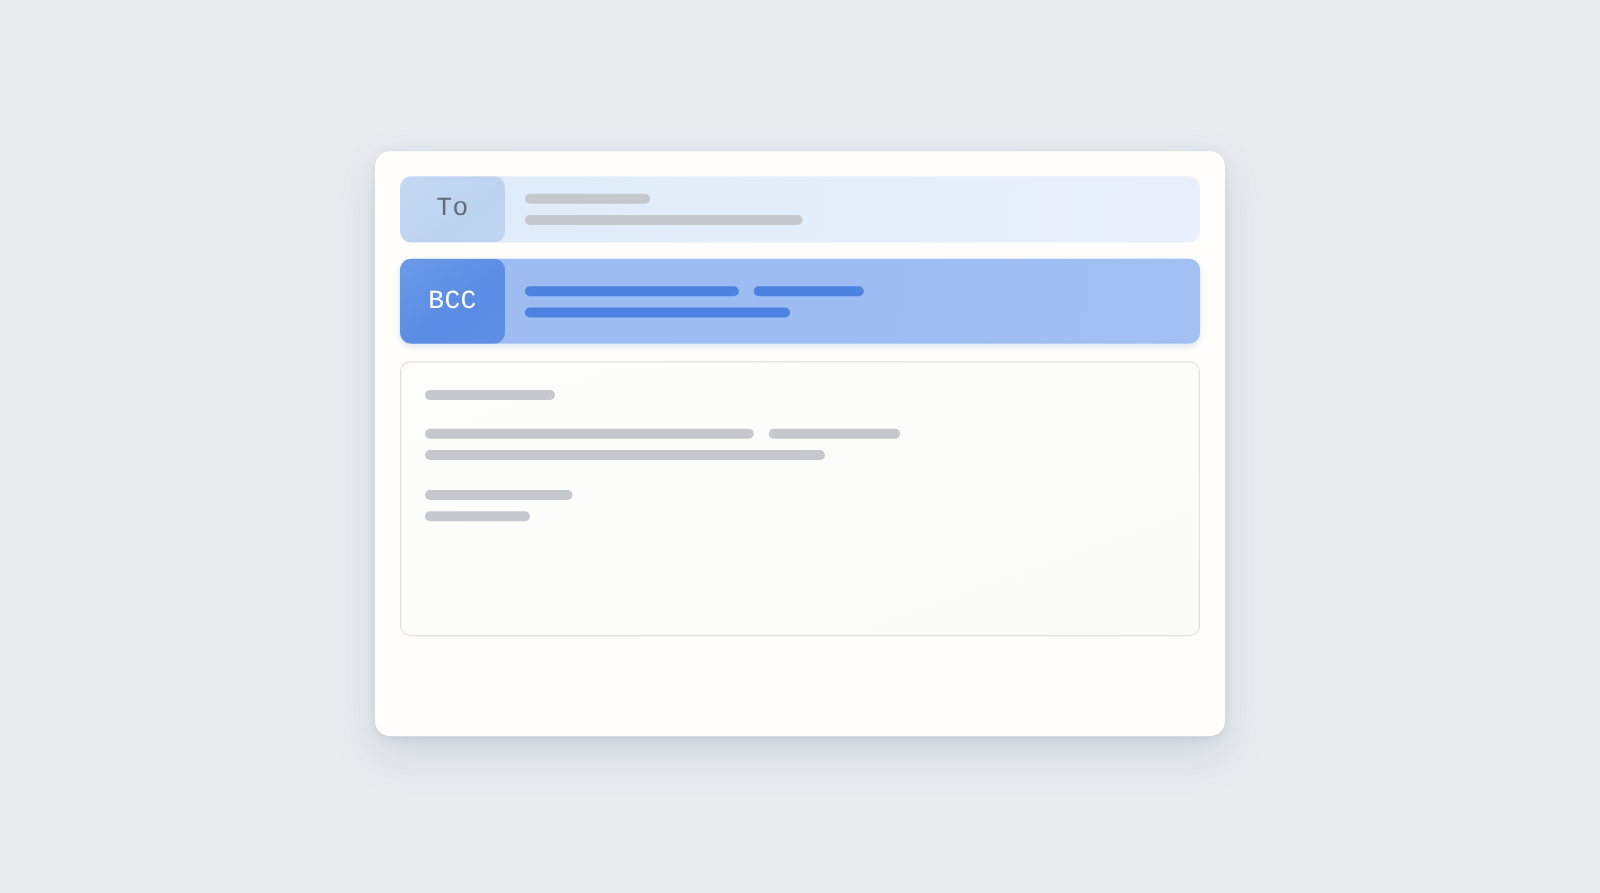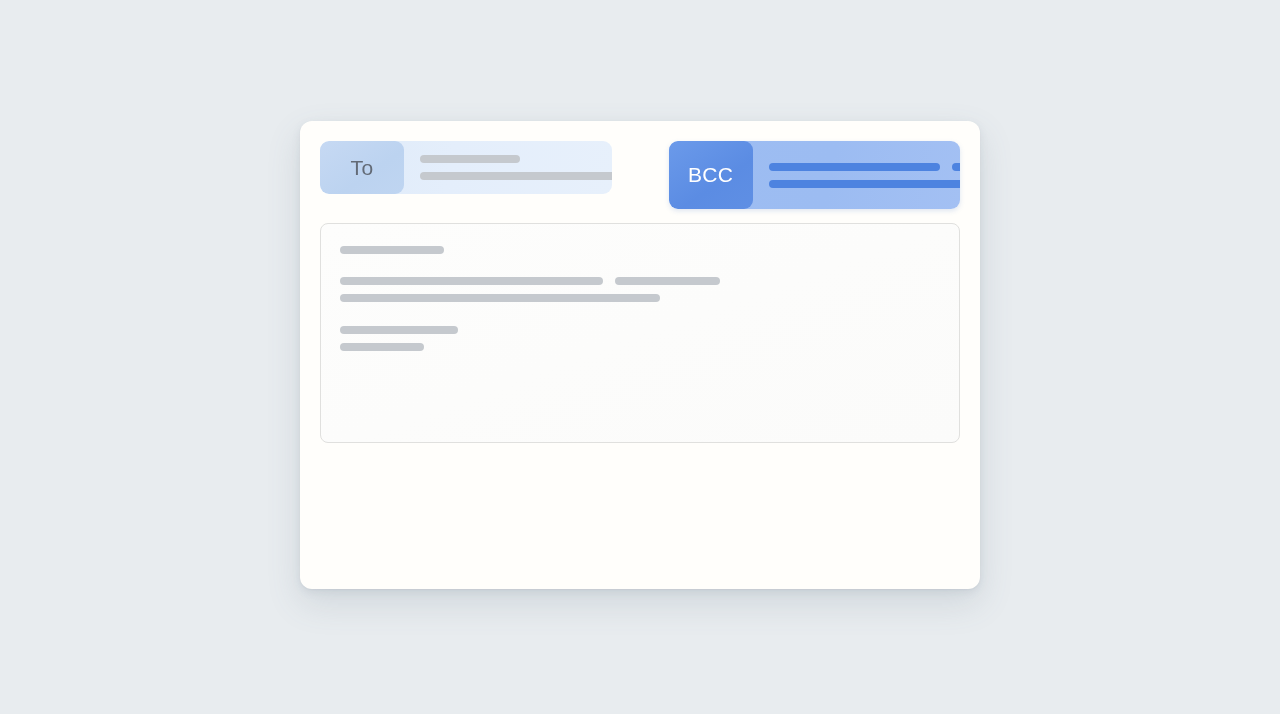--- a/index.html
+++ b/index.html
@@ -37,43 +37,43 @@
     box-shadow:
       0 14px 34px rgba(90, 105, 125, 0.16),
       0 3px 9px rgba(90, 105, 125, 0.10),
       0 1px 2px rgba(90, 105, 125, 0.06);
     padding: 20px;
   }
 
   
   .recipient-rows {
     display: flex;
-    flex-direction: row;
+    flex-direction: column;
     gap: 13px;
+    font-family: Liberation Mono, monospace;
   }
 
   .recipient-row {
     display: flex;
     align-items: stretch;
     border-radius: 9px;
     overflow: hidden;
     width: 100%;
   }
 
   .recipient-row.row-to,
   .recipient-row.row-cc {
     height: 53px;
     background: linear-gradient(100deg, #dfebf9 0%, #e4eefb 45%, #e7f0fb 100%);
   }
 
   .recipient-row.row-bcc {
     height: 68px;
     background: linear-gradient(100deg, #9dbdf2 0%, #9cbcf2 55%, #a3c0f3 100%);
     box-shadow: 0 2px 5px rgba(80, 120, 200, 0.18);
-    margin-left: 44px;
   }
 
   .row-label {
     flex: 0 0 84px;
     display: flex;
     align-items: center;
     justify-content: center;
     border-radius: 9px;
     font-size: 21px;
     letter-spacing: 0.3px;

